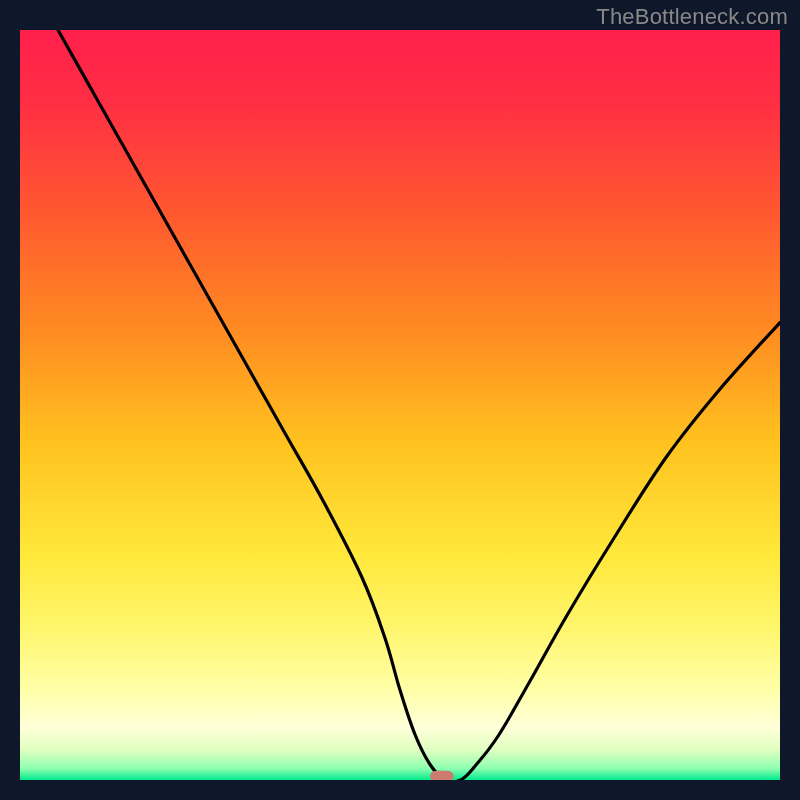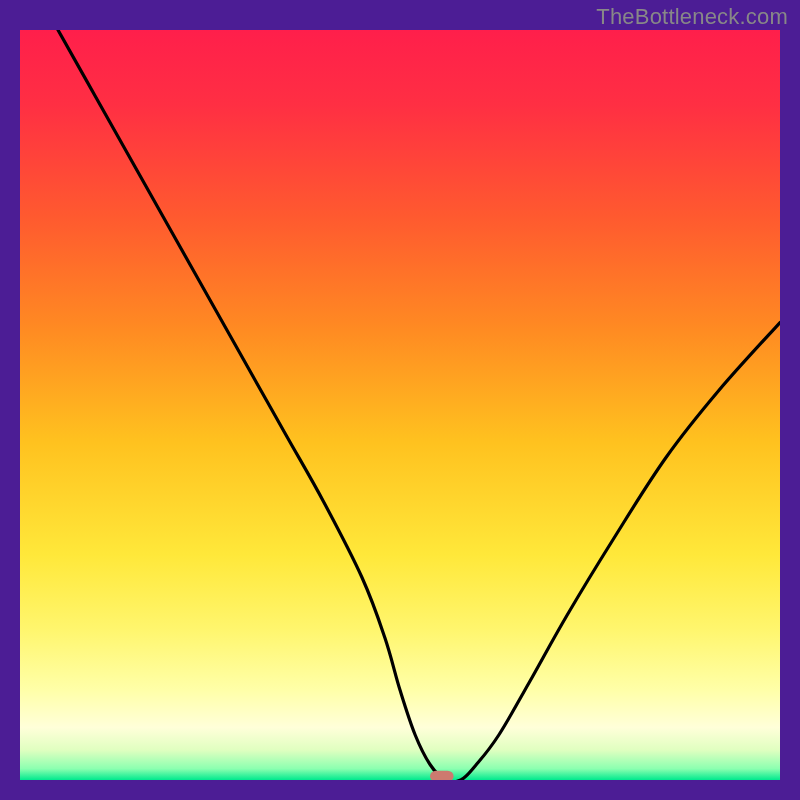--- a/index.html
+++ b/index.html
@@ -8,21 +8,21 @@
     width: 800px;
     height: 800px;
     background: #000;
     overflow: hidden;
     font-family: Arial, Helvetica, sans-serif;
   }
   .frame {
     position: relative;
     width: 800px;
     height: 800px;
-    background: #4c1d95;
+    background: #0f172a;
   }
   .watermark {
     position: absolute;
     top: 4px;
     right: 12px;
     color: #888;
     font-size: 22px;
     font-weight: 500;
     letter-spacing: 0.2px;
     z-index: 50;

